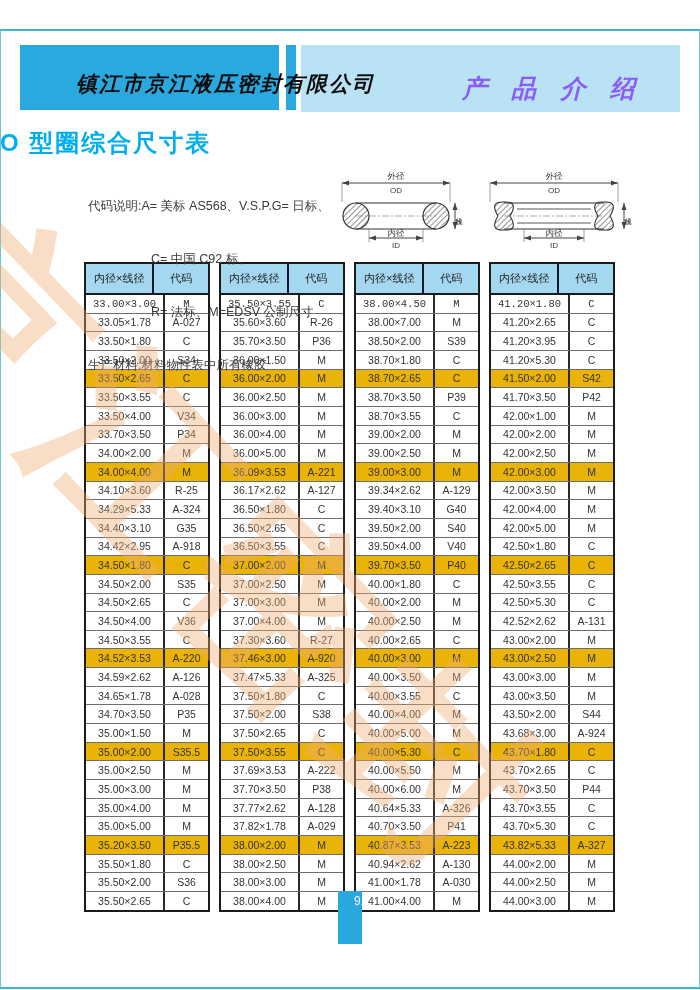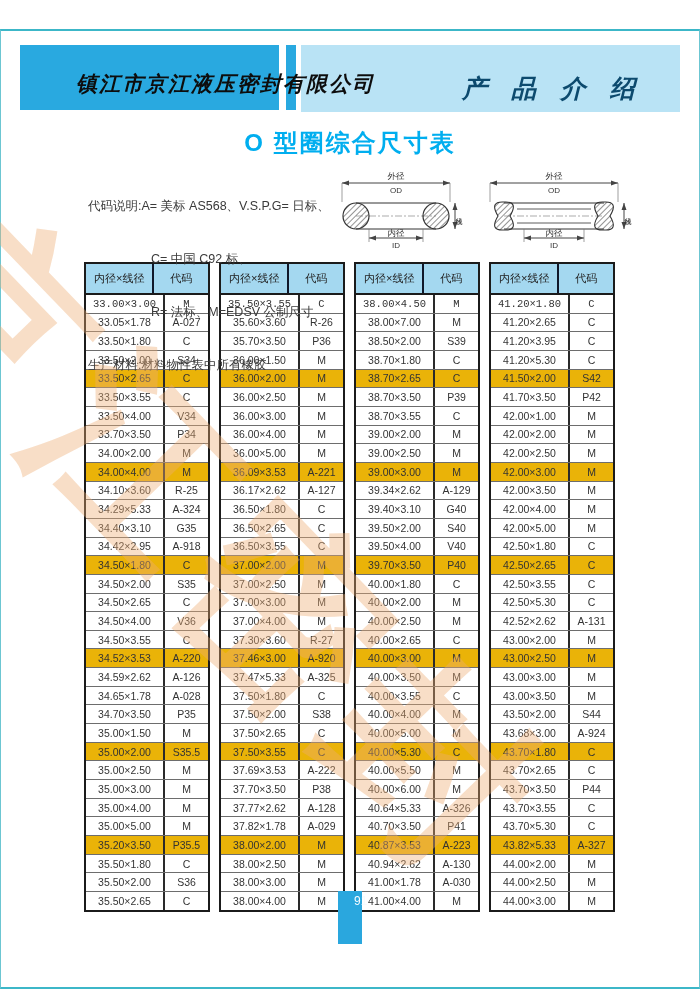--- a/index.html
+++ b/index.html
@@ -9,22 +9,22 @@
          border-top:2px solid #3cb7c8;border-bottom:2px solid #3cb7c8;
          border-left:1px solid #6cc6d2;border-right:1px solid #6cc6d2;
          pointer-events:none;z-index:0;}
   
   .band-dark{position:absolute;left:20px;top:45px;width:259px;height:65px;background:#29a9e0;z-index:1;}
   .band-stripe{position:absolute;left:286px;top:45px;width:10px;height:65px;background:#29a9e0;z-index:1;}
   .band-light{position:absolute;left:301px;top:45px;width:379px;height:67px;background:#b9e3f5;z-index:1;}
   .company{position:absolute;left:76px;top:70px;z-index:3;font-family:"Liberation Serif","DejaVu Serif",serif;
            font-style:italic;font-weight:bold;font-size:21px;color:#0d0d0d;letter-spacing:2px;white-space:nowrap;}
   .section{position:absolute;left:462px;top:72px;z-index:3;font-family:"Liberation Serif","DejaVu Serif",serif;
-           font-style:italic;font-weight:bold;font-size:25px;color:#0c4a6e;letter-spacing:9px;white-space:nowrap;}
-  .page-title{position:absolute;left:0;right:0;top:127px;text-align:center;z-index:3;
+           font-style:italic;font-weight:bold;font-size:25px;color:#8b5cf6;letter-spacing:9px;white-space:nowrap;}
+  .page-title{position:absolute;left:0;right:0;top:127px;z-index:3;
               font-size:24px;font-weight:bold;color:#00aeef;letter-spacing:2px;}
   
   .info{position:absolute;left:88px;top:163px;z-index:3;font-size:12.5px;color:#3a3a3a;
         line-height:17.6px;white-space:pre;}
   .info .ind{padding-left:63px;}
   
   .diag1{position:absolute;left:333px;top:170px;z-index:3;}
   .diag2{position:absolute;left:480px;top:170px;z-index:3;}
   
   .tables{position:absolute;left:84px;top:262px;display:flex;gap:9px;z-index:2;}

